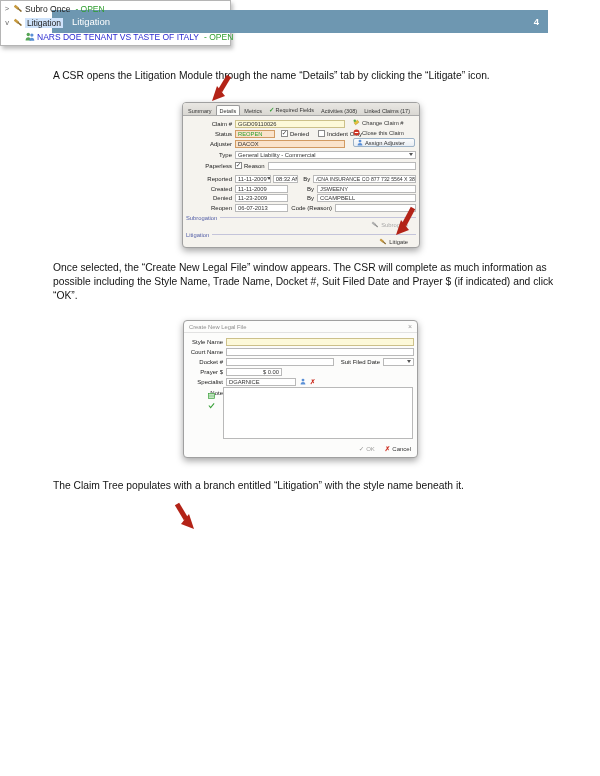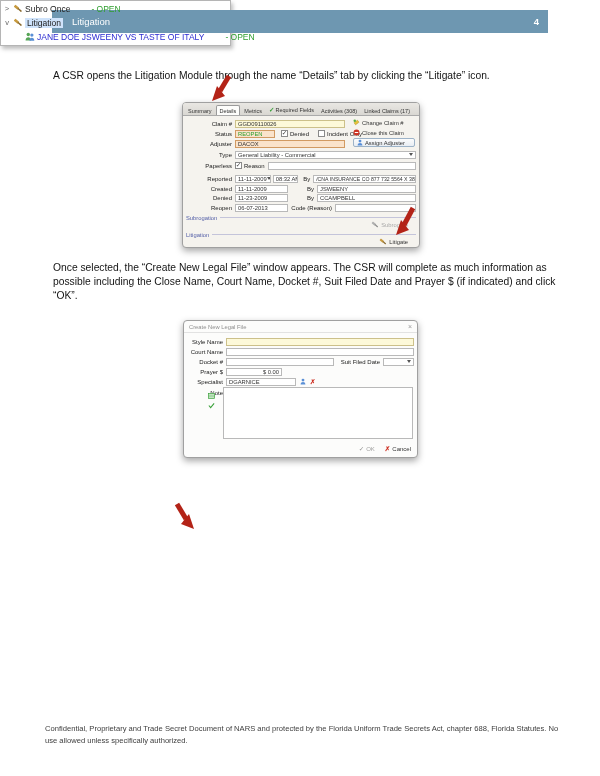--- a/index.html
+++ b/index.html
@@ -63,37 +63,38 @@
   .xred { color:#cc2a1c; font-weight:bold; font-size:6.5px; }
   .ckgray { color:#8f8f8f; font-size:6.5px; }
 
   
   #claim-tree { left:186px; top:505px; width:231px; height:46px; background:#fff; border:1px solid #b5b5b5; box-shadow:2px 3px 4px rgba(0,0,0,.25); }
   .tree-row { position:absolute; left:3px; right:2px; height:13px; display:flex; align-items:center; gap:2px; font-size:8.5px; white-space:nowrap; }
   .chev { width:8px; text-align:center; font-size:7.5px; color:#666; flex:0 0 auto; }
   .tree-label { color:#222; }
   .tree-label.selected { background:#cfe3fb; padding:0 2px; }
   .tree-label.blue { color:#2a2ad0; }
-  .tree-status { color:#2f9e2f; margin-left:19px; }
+  .tree-status { color:#2f9e2f; margin-left:3px; }
 
   
   .red-arrow { position:absolute; z-index:20; }
 </style>
 </head>
 <body>
 
 <div class="page">
 
   <div class="header-bar">
     <span>Litigation</span>
     <span class="pgnum">4</span>
   </div>
 
   <p class="para" id="p1">A CSR opens the Litigation Module through the name “Details” tab by clicking the “Litigate” icon.</p>
-  <p class="para" id="p2">Once selected, the “Create New Legal File” window appears. The CSR will complete as much information as possible including the Close Name, Court Name, Docket #, Suit Filed Date and Prayer $ (if indicated) and click “OK”.</p>
+  <p class="para" id="p2">Once selected, the “Create New Legal File” window appears. The CSR will complete as much information as possible including the Style Name, Trade Name, Docket #, Suit Filed Date and Prayer $ (if indicated) and click “OK”.</p>
+  <p class="para" id="p3">The Claim Tree populates with a branch entitled “Litigation” with the style name beneath it.</p>
 
   <div class="shot" id="claim-panel">
     <div class="tabs">
       <div class="tab">Summary</div>
       <div class="tab active">Details</div>
       <div class="tab">Metrics</div>
       <div class="tab">
         <span class="green-check">✓</span>
         <span>Required Fields</span>
       </div>
@@ -324,21 +325,21 @@
     </div>
     <div class="tree-row" style="top:30px; padding-left:22px">
       <span class="icon">
         <svg width="10" height="9" viewBox="0 0 11 10">
             <circle cx="3.6" cy="2.8" r="1.9" fill="#56a556"></circle>
             <path d="M0.6 9.4 C0.6 7 2 5.8 3.6 5.8 C5.2 5.8 6.6 7 6.6 9.4 Z" fill="#56a556"></path>
             <circle cx="7.6" cy="3.4" r="1.8" fill="#5a8fd6"></circle>
             <path d="M4.9 9.6 C4.9 7.5 6.1 6.4 7.6 6.4 C9.1 6.4 10.3 7.5 10.3 9.6 Z" fill="#5a8fd6"></path>
           </svg>
       </span>
-      <span class="tree-label blue">JANE DOE JSWEENY VS TASTE OF ITALY</span>
+      <span class="tree-label blue">NARS DOE TENANT VS TASTE OF ITALY</span>
       <span class="tree-status">- OPEN</span>
     </div>
   </div>
 
   <div class="red-arrow" style="left:208px; top:73px">
     <svg width="26" height="30" viewBox="0 0 26 30">
         <line x1="21" y1="3" x2="12" y2="18" stroke="#b32317" stroke-width="5"></line>
         <polygon points="4,28 17,23 9,13" fill="#b32317"></polygon>
       </svg>
   </div>
@@ -348,14 +349,13 @@
         <polygon points="4,30 17,25 9,15" fill="#b32317"></polygon>
       </svg>
   </div>
   <div class="red-arrow" style="left:172px; top:501px; transform:scaleX(-1)">
     <svg width="26" height="30" viewBox="0 0 26 30">
         <line x1="21" y1="3" x2="12" y2="18" stroke="#b32317" stroke-width="5"></line>
         <polygon points="4,28 17,23 9,13" fill="#b32317"></polygon>
       </svg>
   </div>
 
-  <p class="footer-text">Confidential, Proprietary and Trade Secret Document of NARS and protected by the Florida Uniform Trade Secrets Act, chapter 688, Florida Statutes. No use allowed unless specifically authorized.</p>
 </div>
 
 </body></html>

